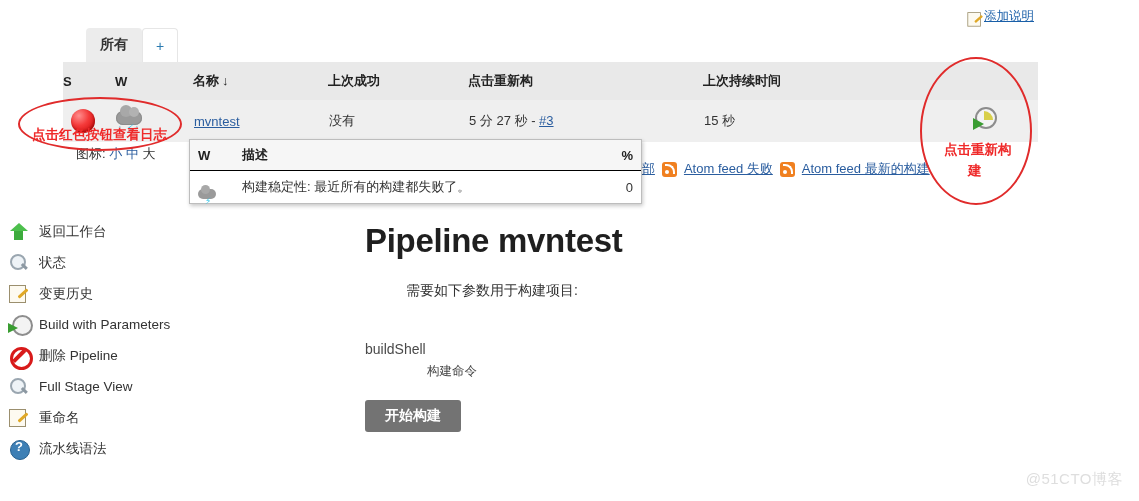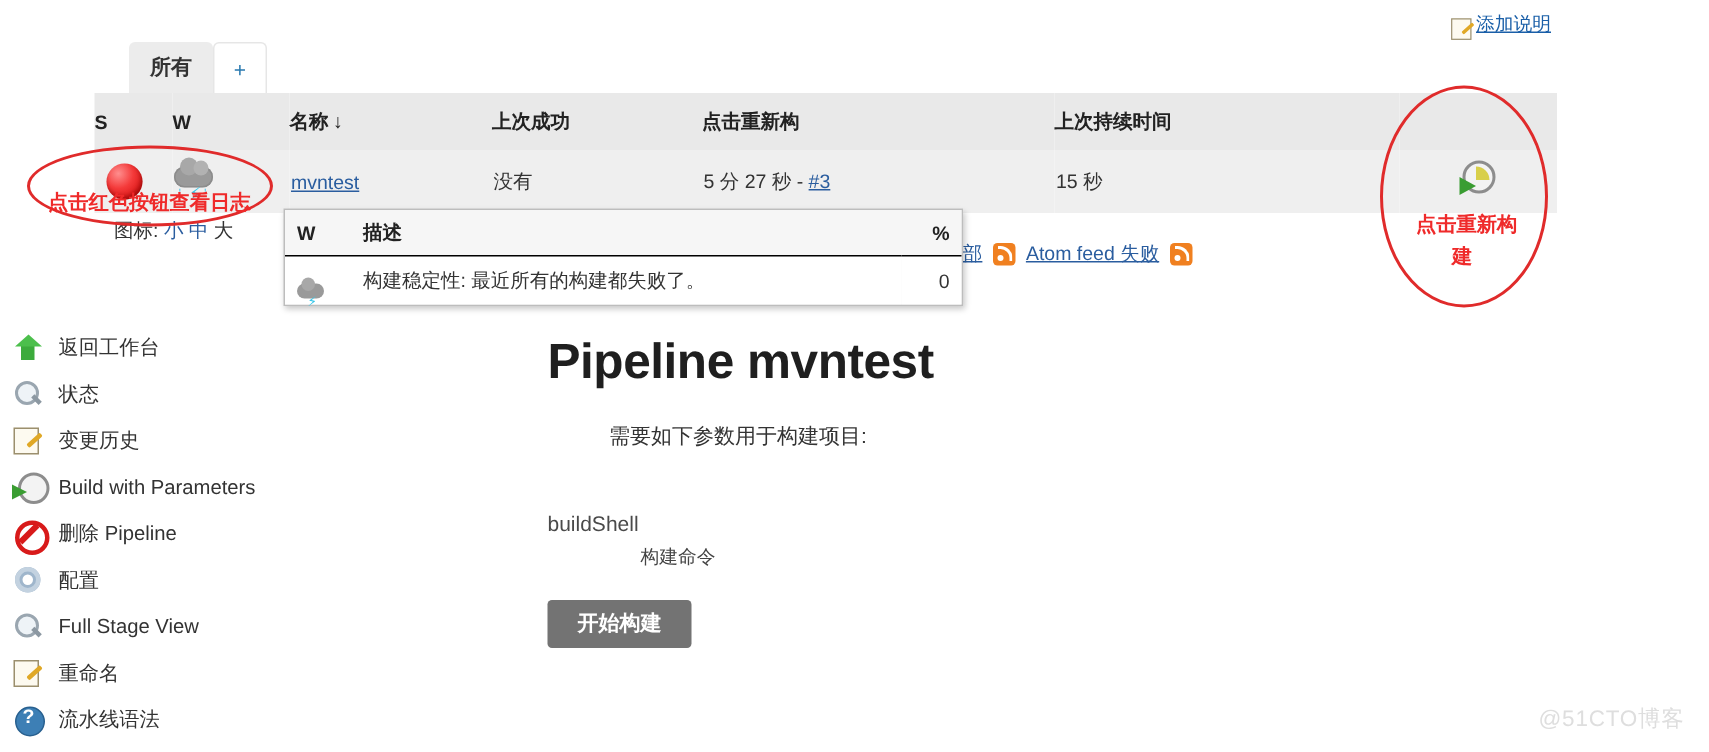--- a/index.html
+++ b/index.html
@@ -349,20 +349,21 @@
     <a href="#">小</a>
     <a href="#">中</a>
     <span class="lg-big">大</span>
   </div>
 
   <div class="feeds">
     <a href="#">feed 全部</a>
     <span class="rss"></span>
     <a href="#">Atom feed 失败</a>
     <span class="rss"></span>
+    <a href="#">Atom feed 最新的构建</a>
   </div>
 
   <div class="tip">
     <table>
       <thead>
         <tr>
           <th class="tw">W</th>
           <th>描述</th>
           <th class="tpct">%</th>
         </tr>
@@ -396,24 +397,20 @@
     </div>
     <div class="side-item">
       <span class="side-ico ico-clock"></span>
       <span class="lbl">Build with Parameters</span>
     </div>
     <div class="side-item">
       <span class="side-ico ico-deny"></span>
       <span class="lbl">删除 Pipeline</span>
     </div>
     <div class="side-item">
-      <span class="side-ico ico-gear"></span>
-      <span class="lbl">配置</span>
-    </div>
-    <div class="side-item">
       <span class="side-ico ico-search"></span>
       <span class="lbl">Full Stage View</span>
     </div>
     <div class="side-item">
       <span class="side-ico ico-note"></span>
       <span class="lbl">重命名</span>
     </div>
     <div class="side-item">
       <span class="side-ico ico-help"></span>
       <span class="lbl">流水线语法</span>

